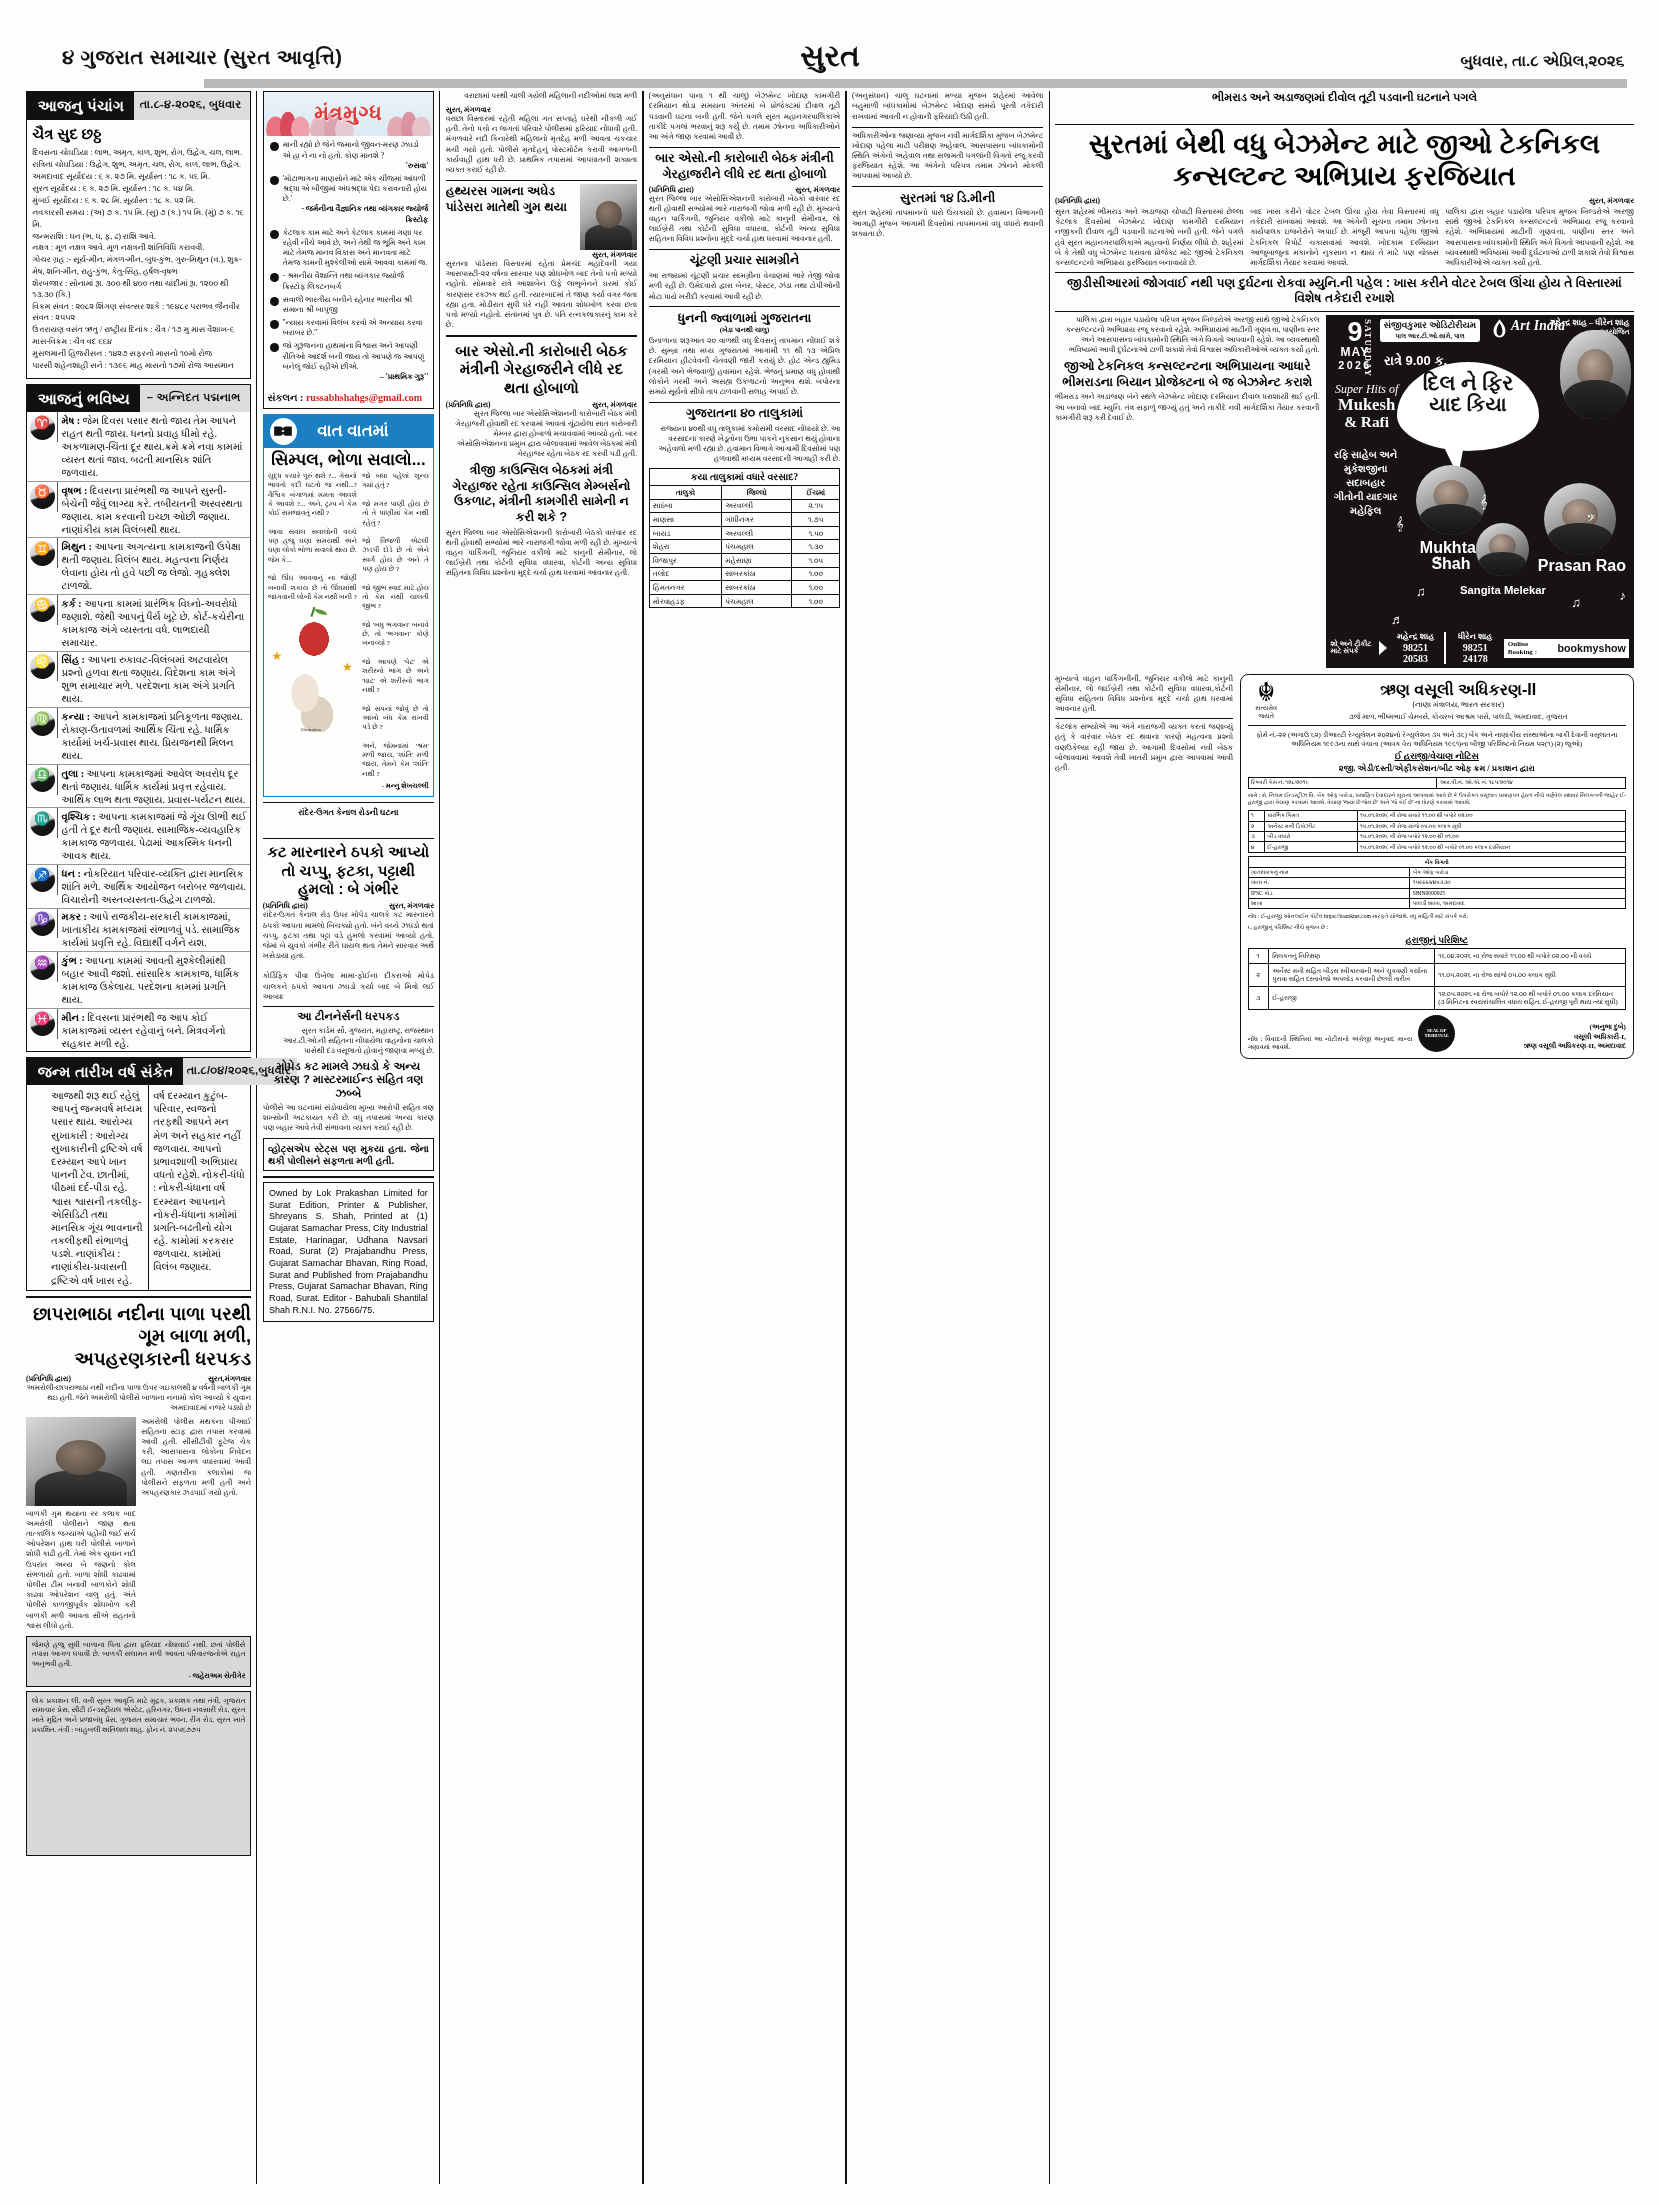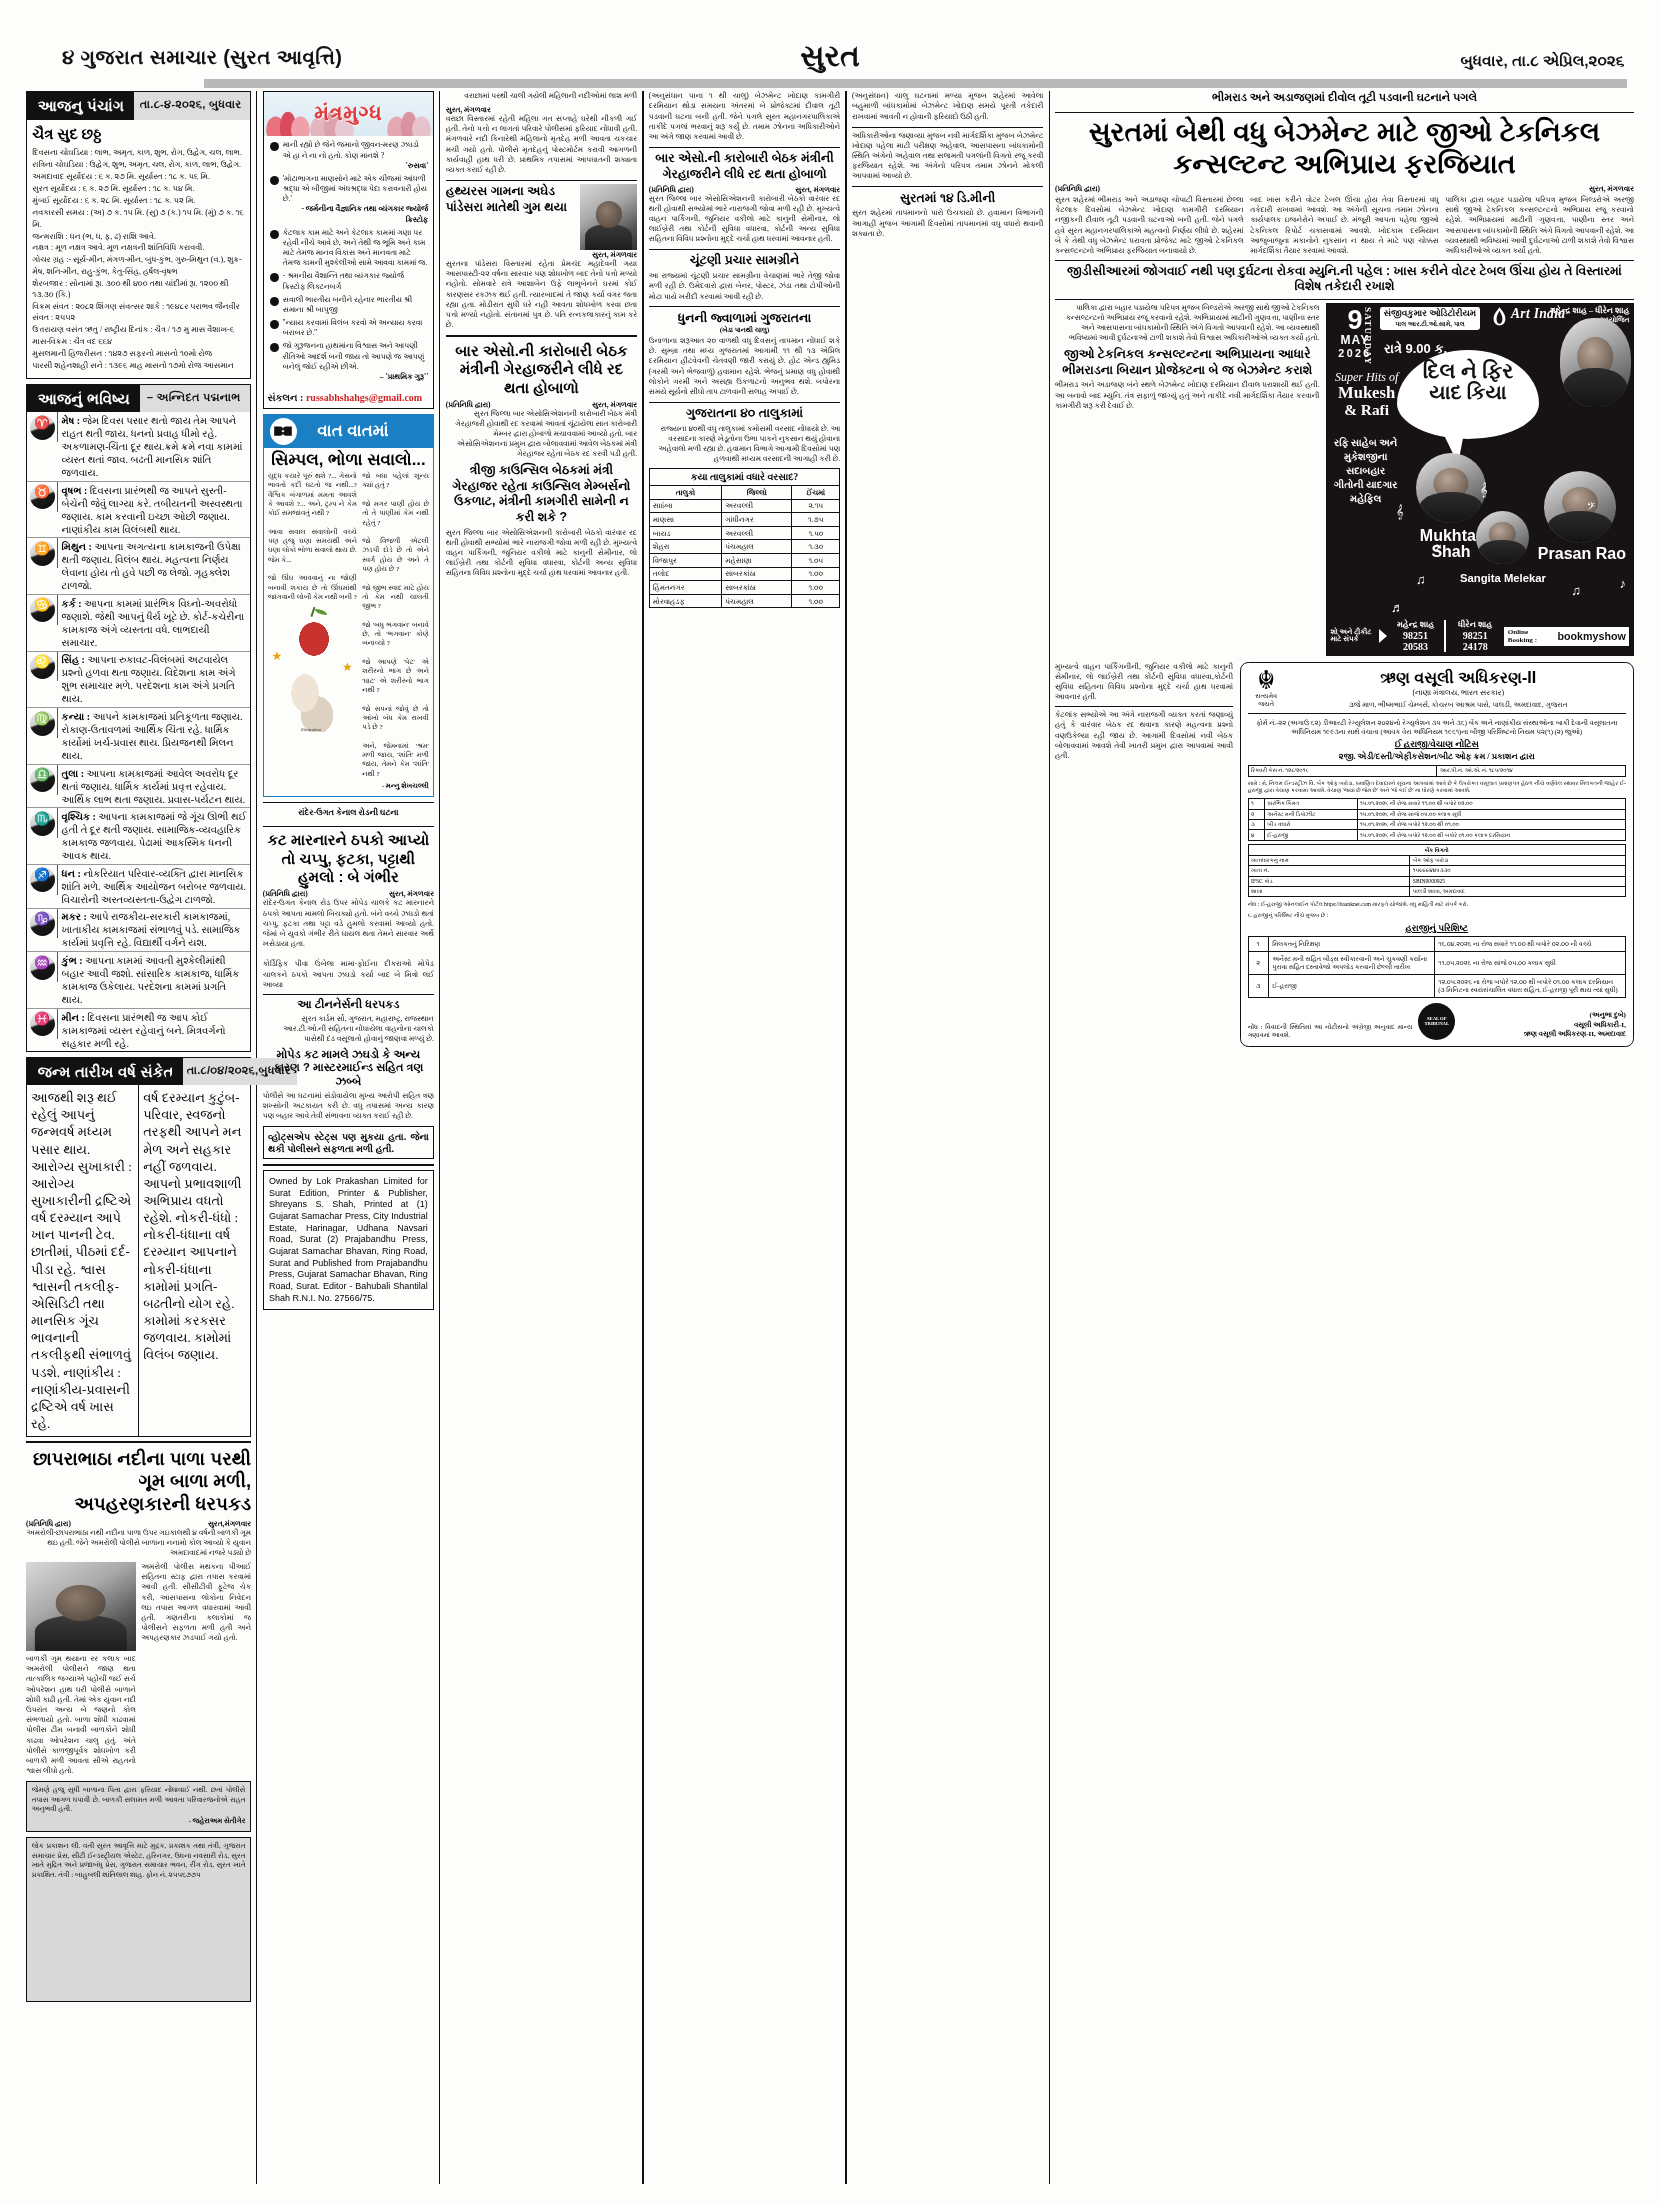--- a/index.html
+++ b/index.html
@@ -76,29 +76,29 @@
     width:25px; height:25px; border-radius:50%;
     background:linear-gradient(160deg,#f3f3f3 0%,#cfcfcf 45%,#1a1a1a 52%,#0d0d0d 100%);
     display:flex; align-items:center; justify-content:center;
     font-size:12px; color:#111; position:relative;
   }
   .zod-circle span { position:absolute; top:0px; left:0; right:0; text-align:center; font-size:13px; line-height:15.4px; color:#1a1a1a;}
   .zod-txt { padding:1.8px 3px 1.8px 3.6px; font-size:10px; line-height:1.3; }
   .zod-txt b { font-weight:bold; }
 
   
-  .jt-body { display:flex; font-size:13px; line-height:1.32; }
+  .jt-body { display:flex; font-size:10px; line-height:1.32;margin-left:20px; }
   .jt-body .jt-c { padding:3.6px 4.1px; }
   .jt-body .jt-c:first-child { border-right:0.6px solid #111; }
 
   .hl1 { font-family:"Liberation Sans", sans-serif; font-weight:bold; font-size:18.4px; line-height:1.22; }
   .hl2 { font-family:"Liberation Sans", sans-serif; font-weight:bold; font-size:15px; line-height:1.24; }
   .hl3 { font-family:"Liberation Sans", sans-serif; font-weight:bold; font-size:12.4px; line-height:1.25; }
   .kicker { font-size:8.3px; font-weight:bold; text-align:center; }
-  .kicker-u { border-bottom:1.8px solid #111; padding-bottom:8px; margin-bottom:4.1px; }
+  .kicker-u { border-bottom:1.8px solid #111; padding-bottom:20px; margin-bottom:4.1px; }
   .byline { font-size:7.4px; font-weight:bold; }
   .dateline { font-size:7.4px; font-weight:bold; text-align:right; }
   .body-txt { font-size:7.5px; line-height:1.36; text-align:justify; }
   .rulebar { height:1.8px; background:#111; margin:4.7px 0; }
   .rulethin { height:0.6px; background:#111; margin:3.6px 0; }
 
   
   .mantra { border:1.2px solid #111; }
   .mantra-head {
     background:linear-gradient(180deg,#e9f3f8,#dceaf3);

